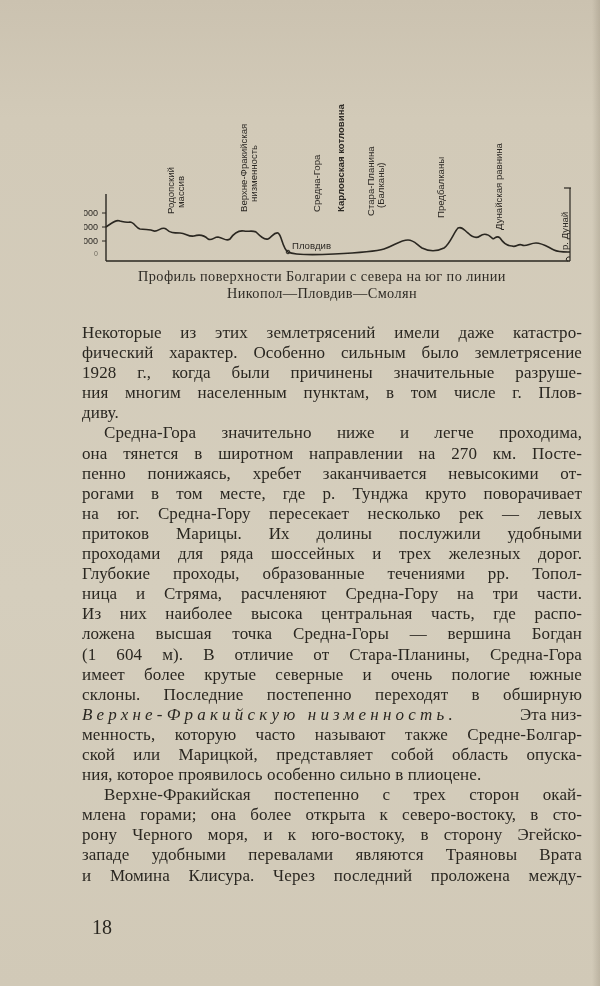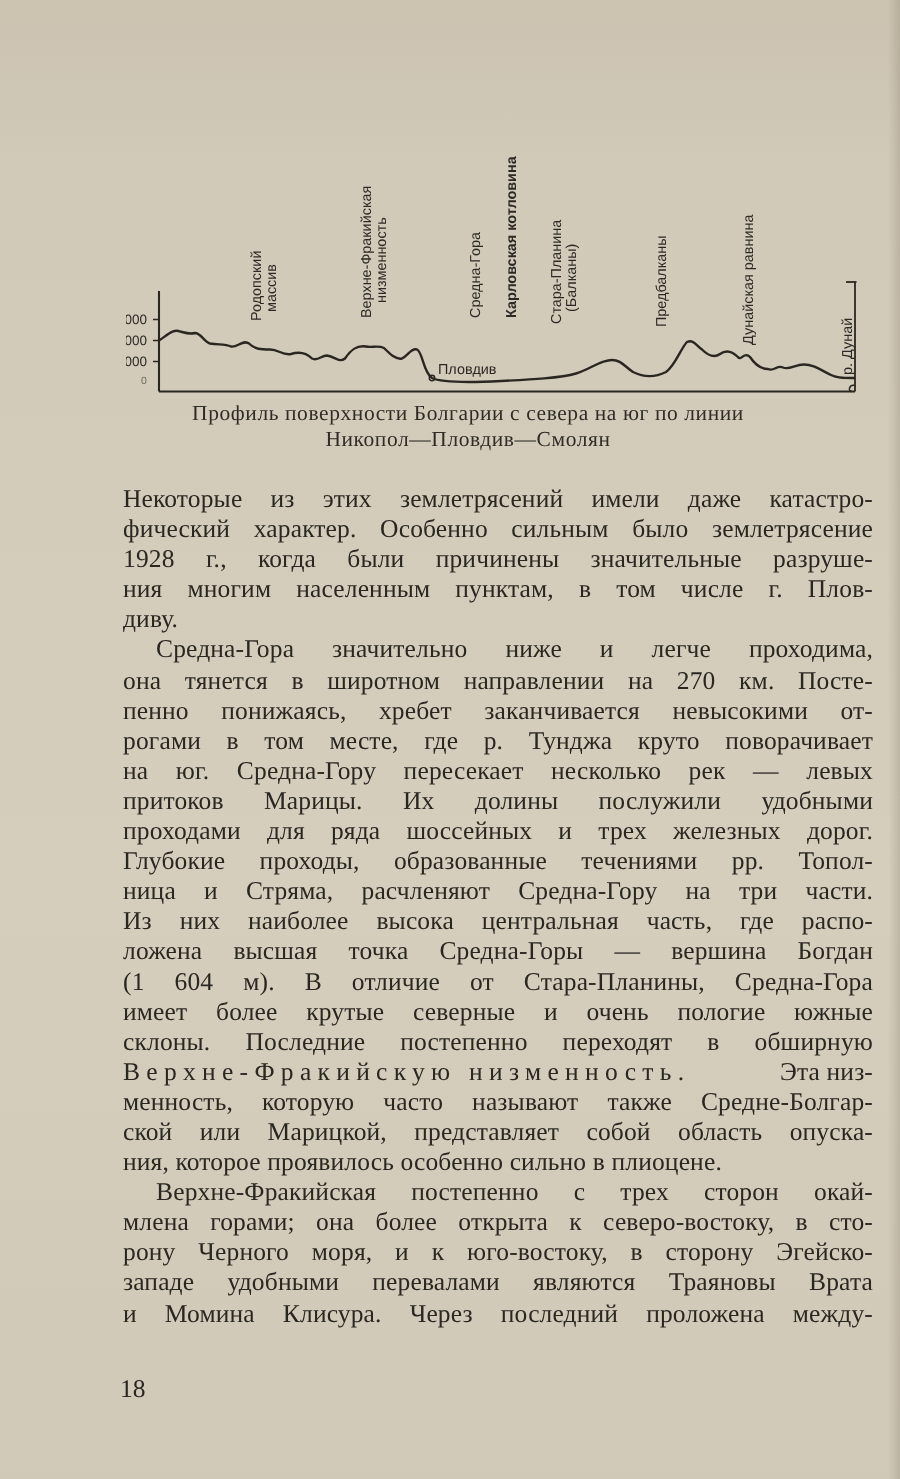--- a/index.html
+++ b/index.html
@@ -33,21 +33,21 @@
       top: 80px;
       width: 500px;
       height: 200px;
     }
     .figure svg {
       position: absolute;
       left: 0; top: 0;
     }
     .figure-caption {
       position: absolute;
-      left: 72px;
+      left: 82px;
       top: 268px;
       width: 480px;
       text-align: center;
       font-size: 14.3px;
       line-height: 17px;
       letter-spacing: 0.4px;
       color: #2f2c26;
     }
     .body-text {
       position: absolute;
@@ -68,26 +68,27 @@
     }
     .line.last {
       text-align-last: left;
     }
     .line.indent {
       padding-left: 22px;
       font-family: Liberation Serif, serif;
     }
     .spaced {
       letter-spacing: 4.2px;
+      font-style: italic;
     }
     .page-number {
       position: absolute;
-      left: 80px;
+      left: 92px;
       top: 916px;
-      font-size: 17px;
+      font-size: 20px;
       color: #2a2721;
     }
     .axis-label {
       font-family: "Liberation Sans", "DejaVu Sans", sans-serif;
       font-size: 9px;
       fill: #2c2924;
     }
     .region-label {
       font-family: "Liberation Sans", "DejaVu Sans", sans-serif;
       font-size: 9.6px;

